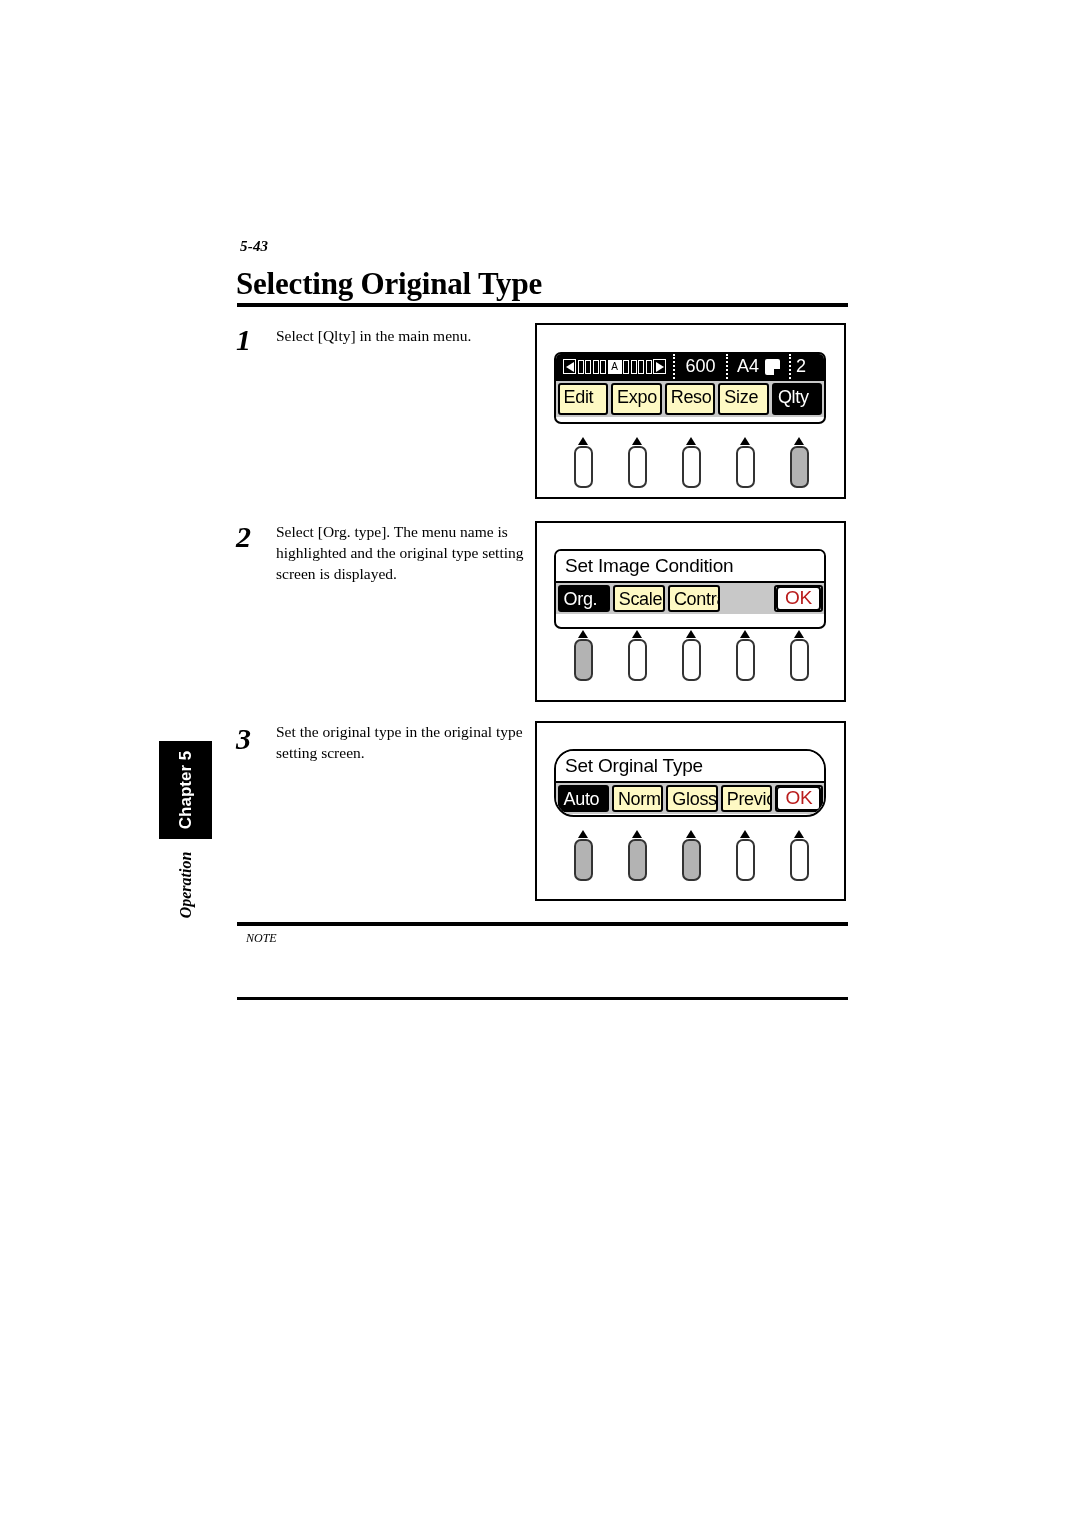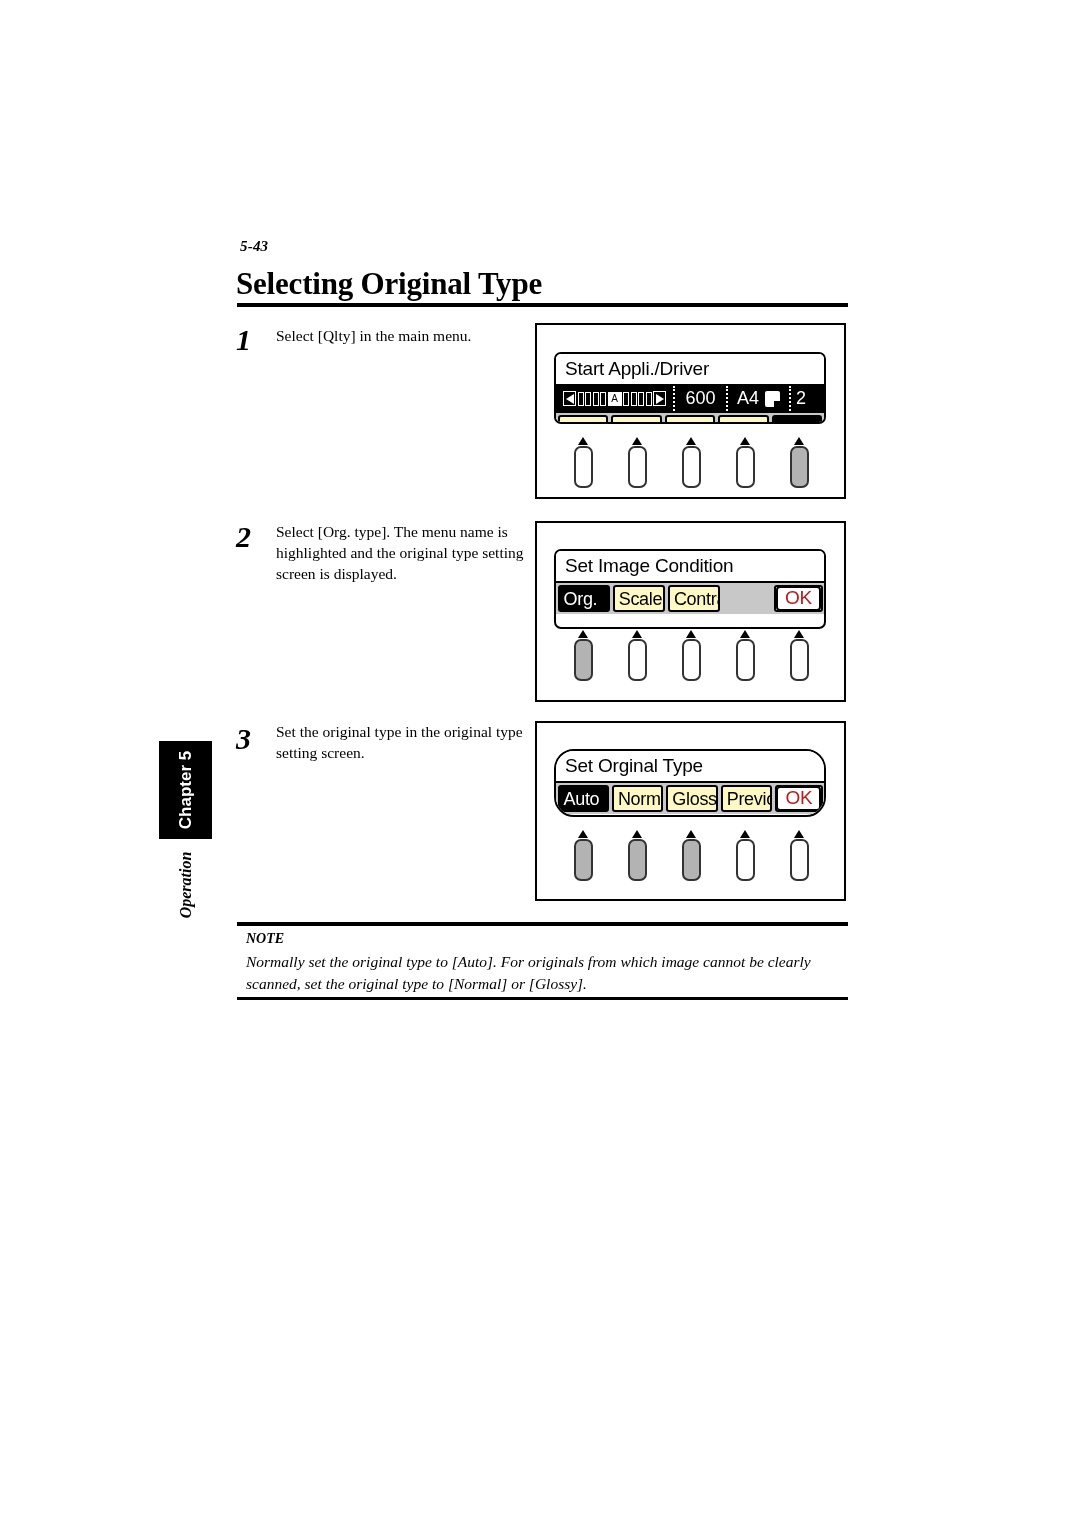--- a/index.html
+++ b/index.html
@@ -293,23 +293,23 @@
     top: 922px;
     width: 611px;
     height: 4px;
     background: #000;
   }
   .note-label {
     position: absolute;
     left: 246px;
     top: 931px;
     font-family: "Liberation Serif", serif;
-    font-weight: bold;
+    font-weight: normal;
     font-style: italic;
-    font-size: 14px;
+    font-size: 12px;
   }
   .note-body {
     position: absolute;
     left: 246px;
     top: 951px;
     width: 600px;
     font-family: "Liberation Serif", serif;
     font-style: italic;
     font-size: 15.5px;
     line-height: 22px;
@@ -330,21 +330,20 @@
 
   <div class="page-num">5-43</div>
   <div class="doc-title">Selecting Original Type</div>
   <div class="title-rule"></div>
 
   <div class="step-num" style="left:236px; top:323px;">1</div>
   <div class="step-text" style="left:276px; top:325px;">Select [Qlty] in the main menu.</div>
 
   <div class="panel-frame" style="left:535px; top:323px; width:311px; height:176px;">
     <div class="lcd" style="left:17px; top:27px; width:272px; height:72px;">
-      <div class="lcd-title">Start Appli./Driver</div>
       <div class="status-bar">
         <div class="status-cell" style="width:119px;">
           <div class="scale-widget">
             <div class="tri-box">
                 <div class="tri-l"></div>
               </div>
             <div class="tick"></div>
             <div class="tick"></div>
             <div class="tick"></div>
             <div class="tick"></div>
@@ -485,16 +484,15 @@
 
   <div class="chapter-tab">
     <span>Chapter 5</span>
   </div>
   <div class="op-label">
     <span>Operation</span>
   </div>
 
   <div class="note-rule-top"></div>
   <div class="note-label">NOTE</div>
-  <div class="note-body">Normally set the original type to [Auto]. For originals from which image cannot be clearly scanned, set the original type to [Normal] or [Glossy].</div>
   <div class="note-rule-bot"></div>
 
 </div>
 
 </body></html>

